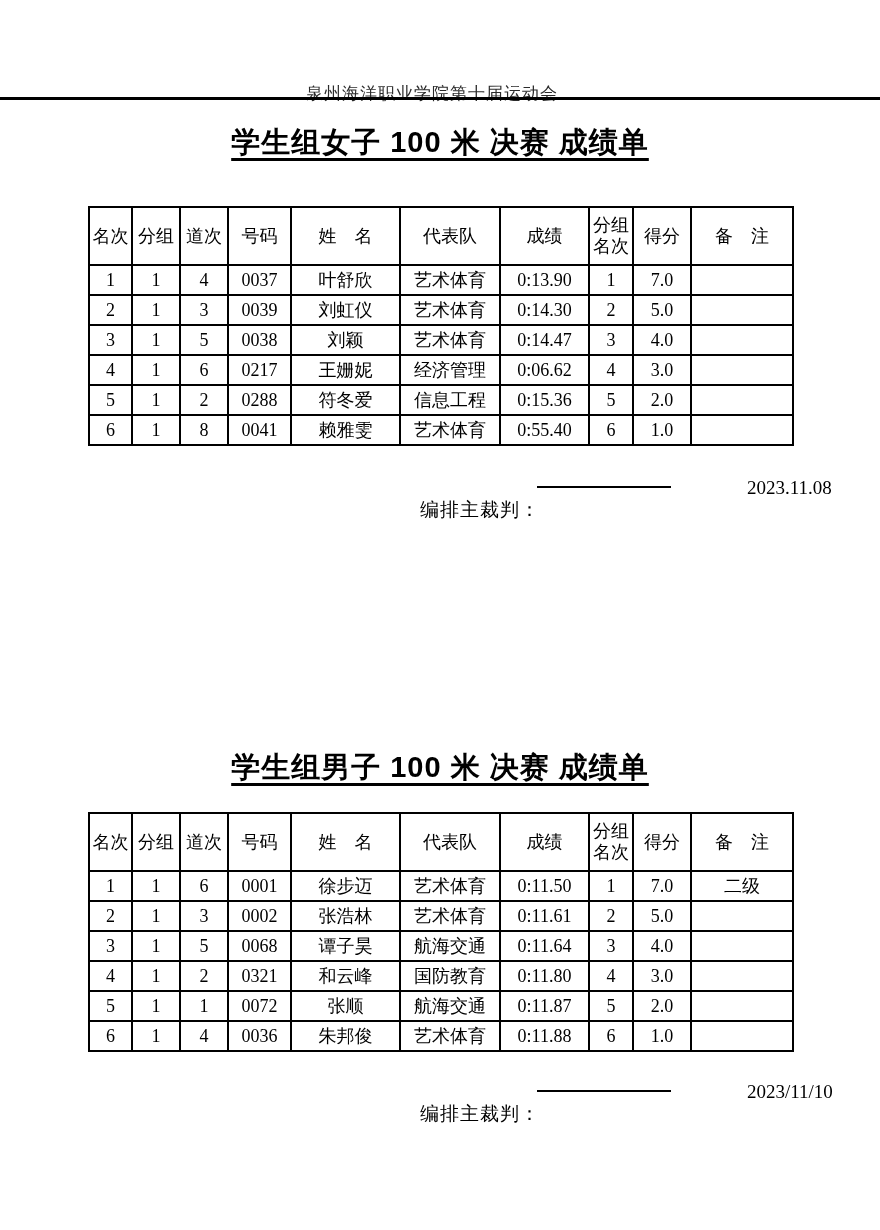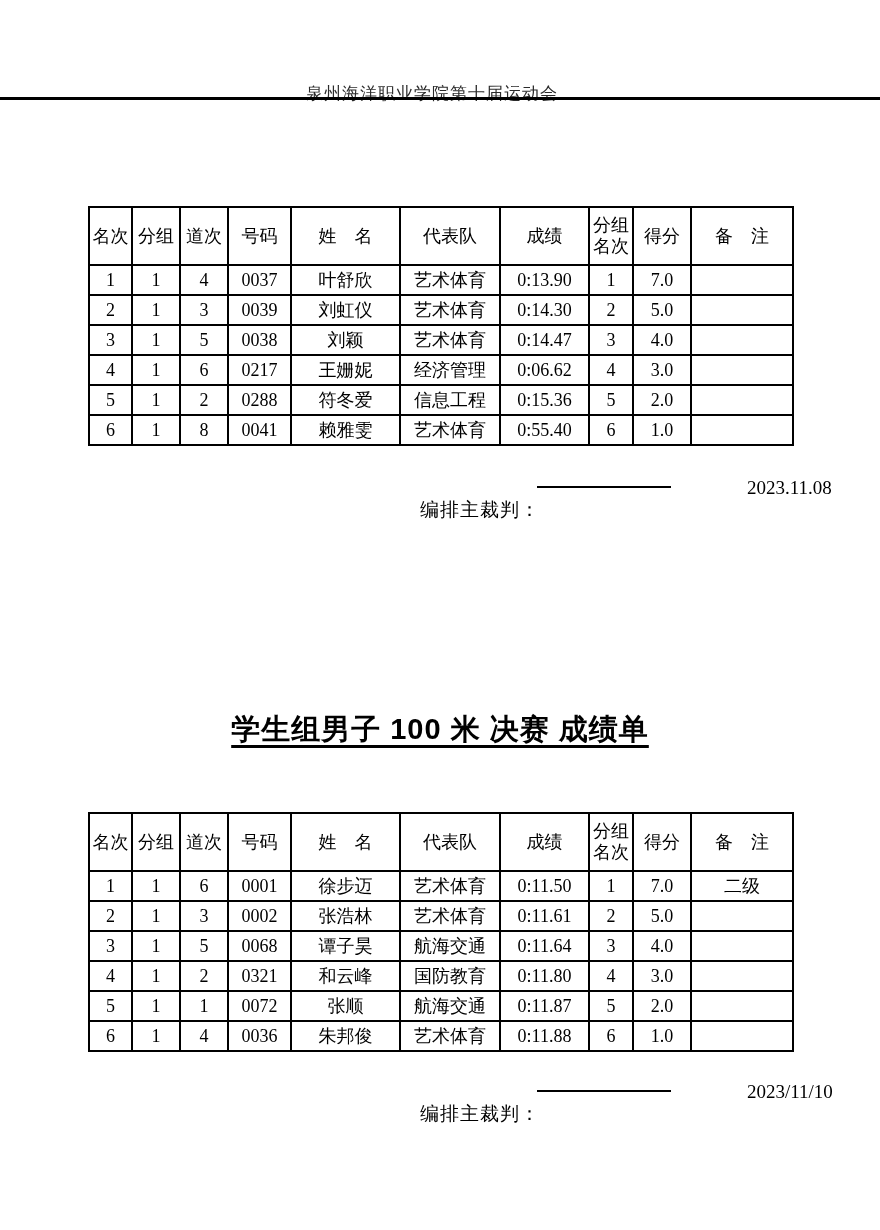--- a/index.html
+++ b/index.html
@@ -39,21 +39,21 @@
     text-align: center;
     font-family: "Liberation Sans", "DejaVu Sans", sans-serif;
     font-weight: 700;
     font-size: 29px;
     letter-spacing: 1px;
     text-decoration: underline;
     text-decoration-thickness: 2.5px;
     text-underline-offset: 6px;
   }
   .event-title.t1 { top: 123px; }
-  .event-title.t2 { top: 710px; }
+  .event-title.t2 { top: 748px; }
   .results-table {
     position: absolute;
     left: 88px;
     width: 704px;
     border-collapse: collapse;
     table-layout: fixed;
     font-size: 18px;
     color: #000000;
     margin-top: 8px;
   }
@@ -93,20 +93,21 @@
   .sig-date { position: absolute; left: 747px; top: 12px; font-family: Liberation Serif, serif; }
 </style>
 </head>
 <body>
 
 <div class="page">
 
   <div class="doc-header">泉州海洋职业学院第十届运动会</div>
   <div class="doc-rule"></div>
 
+  <div class="event-title t1">学生组女子 100 米 决赛 成绩单</div>
 
   <table class="results-table t1">
     <colgroup>
       <col style="width:43px">
         <col style="width:48px">
         <col style="width:48px">
       <col style="width:63px">
         <col style="width:109px">
         <col style="width:100px">
       <col style="width:89px">

